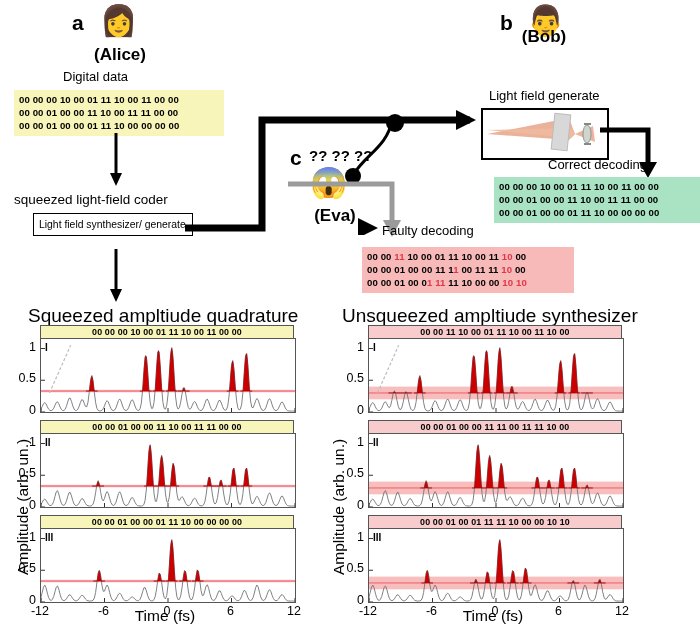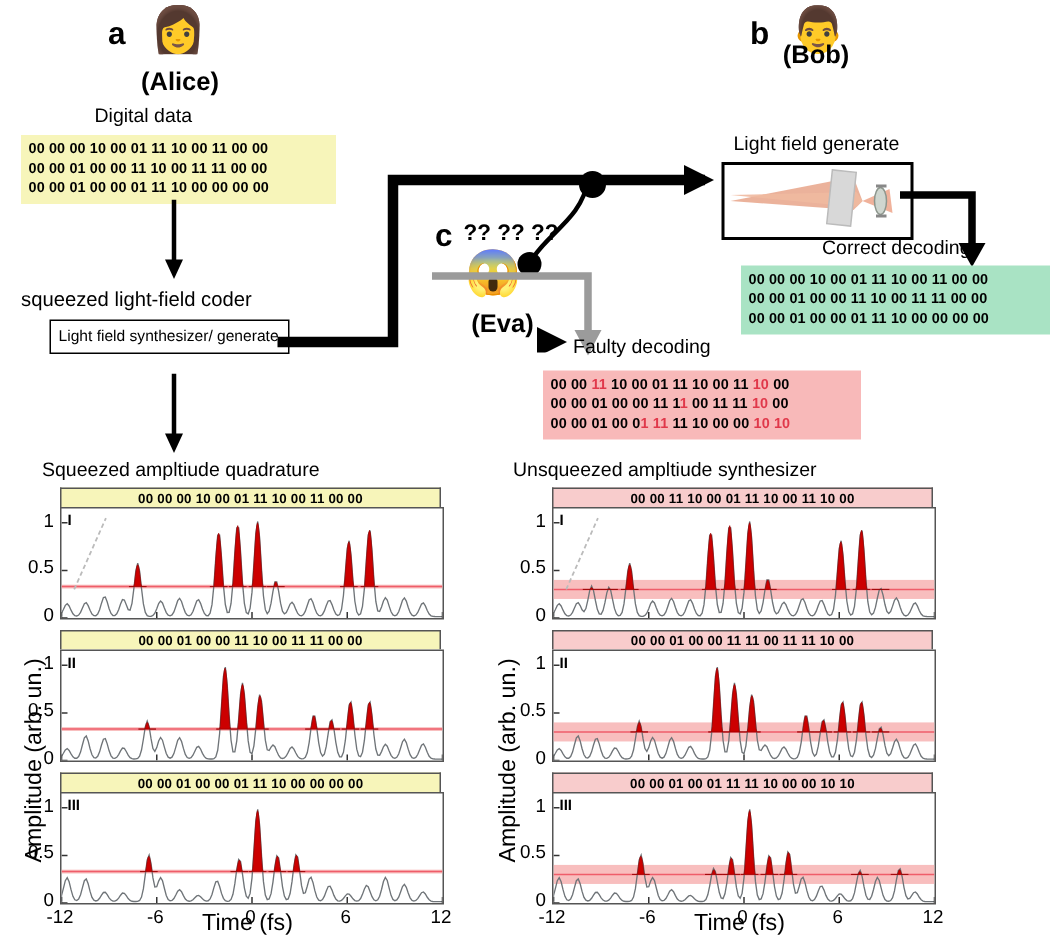--- a/index.html
+++ b/index.html
@@ -11,21 +11,21 @@
   .cap{font-size:13px;line-height:1.15;}
   .databox{font-size:9.6px;line-height:13.2px;font-weight:bold;
            letter-spacing:.1px;padding:3px 5px;white-space:nowrap;}
   .yellowbox{background:#f7f5ba;}
   .greenbox{background:#a9e3c4;}
   .redbox{background:#f8b9b9;}
   .redchar{color:#e0384a;}
   .coderbox{border:1.4px solid #000;background:#fff;font-size:10.4px;
             line-height:13px;text-align:left;padding:4px 5px;}
   .decoderbox{border:2px solid #000;background:#fff;}
-  .chart-title{font-size:13px;}
+  .chart-title{font-size:19px;}
   .ylabel{font-size:15.5px;transform-origin:0 0;transform:rotate(-90deg);
           white-space:nowrap;}
   .xlabel{font-size:15.5px;text-align:center;}
   .tick{font-size:12.5px;}
   .roman{font-size:10px;font-weight:bold;}
   .bits{font-size:8.9px;font-weight:bold;line-height:11px;white-space:nowrap;
         text-align:center;letter-spacing:.15px;}
   svg{display:block;}
   .emoji{font-size:30px;line-height:1;}
 </style>

